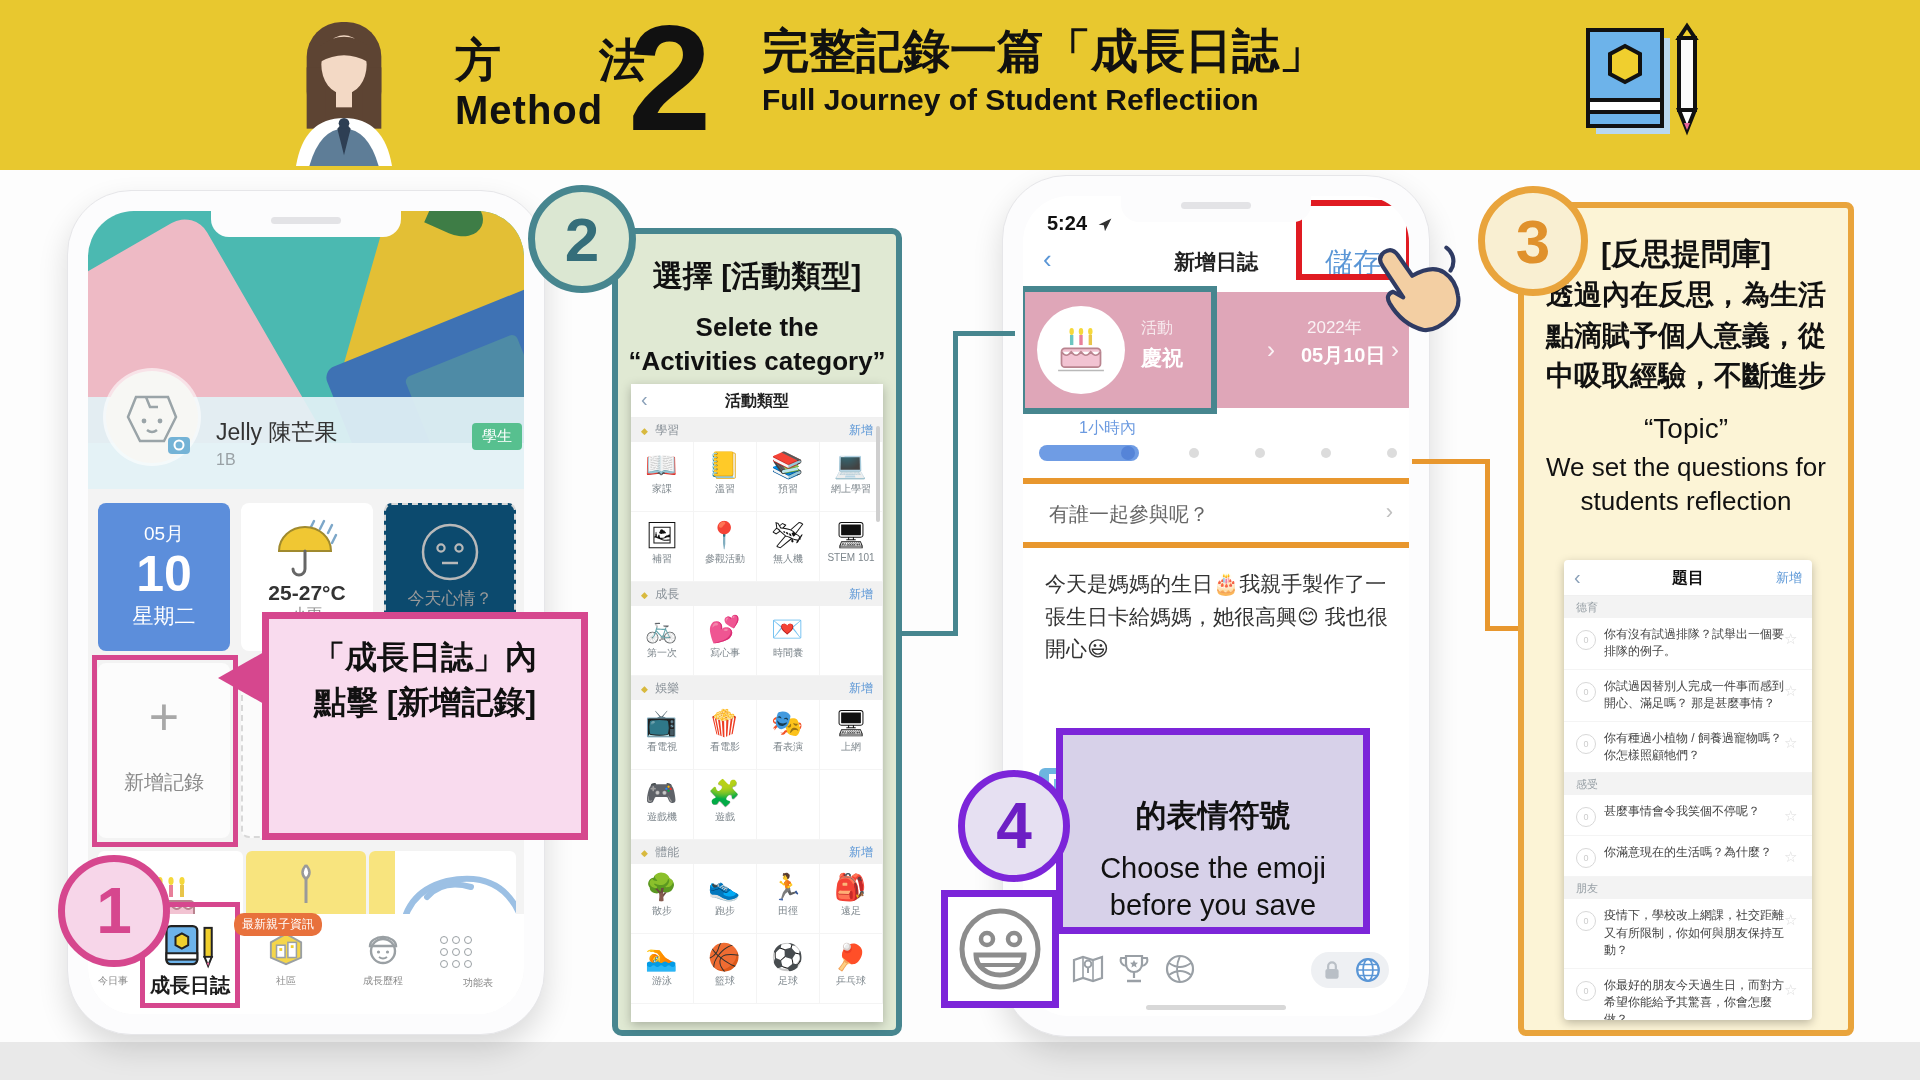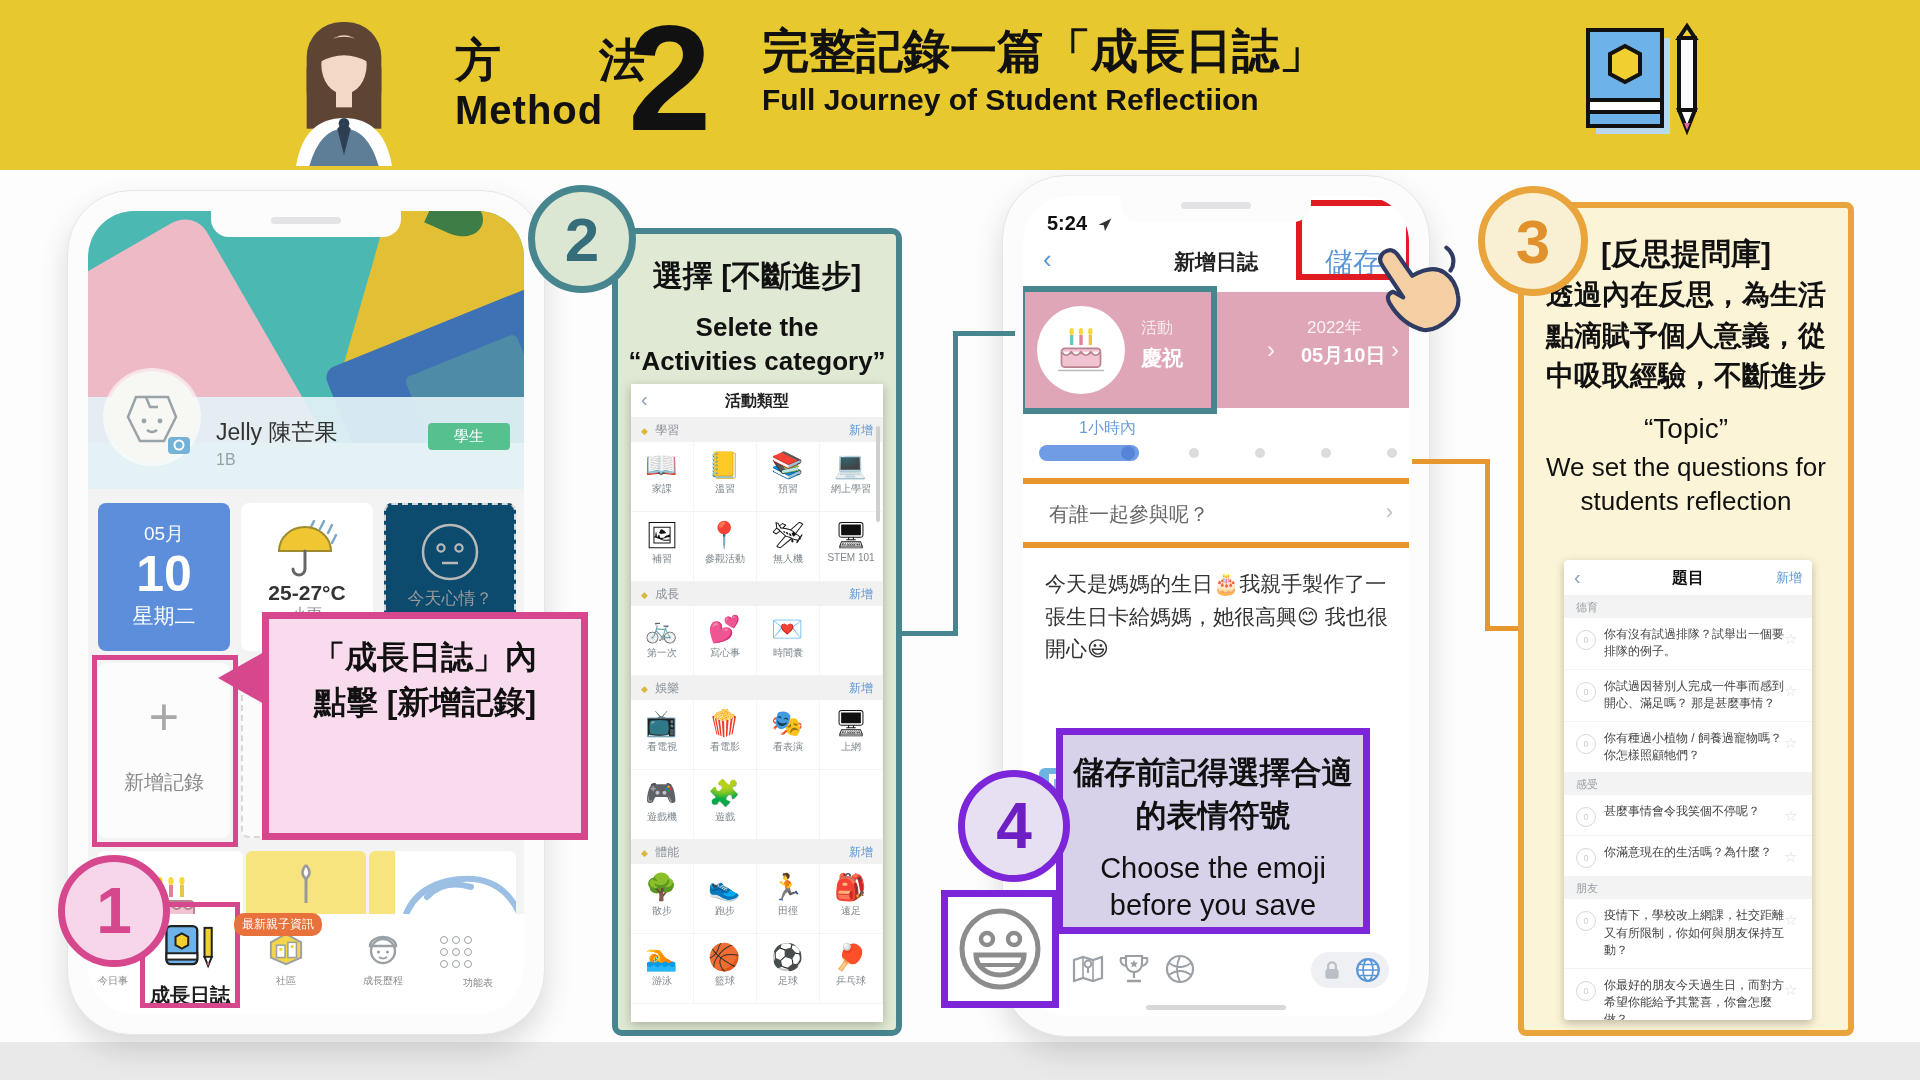--- a/index.html
+++ b/index.html
@@ -35,21 +35,21 @@
   .notch .spk{position:absolute;left:50%;top:7px;transform:translateX(-50%);width:70px;height:7px;border-radius:4px;background:#e3e3e6;}
 
   
   .p1-cover{position:absolute;left:0;top:0;width:100%;height:232px;background:#4bb9b1;overflow:hidden;}
   .p1-cover .sh{position:absolute;border-radius:26px;}
   .p1-band{position:absolute;left:0;top:186px;width:100%;height:92px;background:rgba(226,241,245,.93);}
   .p1-avatar{position:absolute;left:18px;top:160px;width:92px;height:92px;border-radius:50%;background:#f7f7f4;z-index:4;
     box-shadow:0 0 0 3px rgba(255,255,255,.6);}
   .p1-name{position:absolute;left:128px;top:206px;font-size:23px;color:#333;z-index:4;}
   .p1-class{position:absolute;left:128px;top:240px;font-size:16px;color:#99a1a5;z-index:4;}
-  .p1-badge{position:absolute;right:14px;top:212px;background:#57c08f;color:#fff;font-size:15px;padding:4px 26px;border-radius:4px;z-index:4;}
+  .p1-badge{position:absolute;right:2px;top:212px;background:#57c08f;color:#fff;font-size:15px;padding:4px 10px;border-radius:4px;z-index:4;}
   .tile{position:absolute;border-radius:8px;text-align:center;}
   .t-date{left:10px;top:292px;width:132px;height:148px;background:#5c8edb;color:#fff;}
   .t-date .m{font-size:19px;margin-top:18px;}
   .t-date .d{font-size:50px;font-weight:bold;line-height:1.1;}
   .t-date .w{font-size:21px;}
   .t-weather{left:153px;top:292px;width:132px;height:148px;background:#fff;}
   .t-weather .temp{font-size:21px;font-weight:bold;color:#333;margin-top:2px;}
   .t-weather .desc{font-size:15px;color:#888;}
   .t-mood{left:296px;top:292px;width:132px;height:148px;background:#0c4a6e;border:2px dashed #d8d8d8;}
   .t-mood .lbl{font-size:17px;color:#999;margin-top:4px;}
@@ -61,21 +61,21 @@
   .p1-card{position:absolute;border-radius:6px;}
   .c1{left:10px;top:640px;width:145px;height:168px;background:#fff;text-align:center;}
   .c1 .lbl{font-size:18px;color:#777;margin-top:8px;}
   .c2{left:158px;top:640px;width:120px;height:168px;background:#f8e47e;}
   .c3{left:281px;top:640px;width:147px;height:168px;background:#fff;overflow:hidden;}
   .p1-commbadge{position:absolute;left:146px;top:702px;background:#e8713c;color:#fff;font-size:12px;
     padding:3px 8px;border-radius:10px;white-space:nowrap;z-index:6;}
   .p1-nav{position:absolute;left:0;bottom:0;width:100%;height:100px;background:#fff;z-index:5;}
   .nav-item{position:absolute;text-align:center;color:#8a8a8a;}
   .nav-item .lbl{font-size:10px;margin-top:8px;}
-  .nav-journal .lbl{font-size:20px;color:#1c1c1c;font-weight:bold;margin-top:12px;}
+  .nav-journal .lbl{font-size:20px;color:#1c1c1c;font-weight:bold;margin-top:2px;}
   .dots9{display:grid;grid-template-columns:repeat(3,8px);grid-gap:4px;margin:6px auto 0;}
   .dots9 i{width:8px;height:8px;border:1.6px solid #9aa0a4;border-radius:50%;}
   .hl-pink{position:absolute;border:5px solid #d6478e;z-index:12;}
 
   
   .co1{left:262px;top:612px;width:326px;height:228px;background:#f9dbee;border:7px solid #d6478e;}
   .co1 .zh{font-size:32px;font-weight:bold;line-height:1.4;margin-top:16px;}
   .co1 .en{font-size:30px;line-height:1.35;margin-top:16px;}
   .arrow1{position:absolute;left:218px;top:652px;width:0;height:0;z-index:7;
     border-top:26px solid transparent;border-bottom:26px solid transparent;border-right:46px solid #d6478e;}
@@ -403,21 +403,21 @@
   <div class="callout co1">
     <div class="zh">
       <span>「成長日誌」內</span><br>
       <span>點擊 [新增記錄]</span>
     </div>
   </div>
 
   <div class="step-circle" style="left:528px;top:185px;width:108px;height:108px;background:#dbe7d2;border:7px solid #47868f;color:#356e7a;font-size:62px;">2</div>
 
   <div class="panel2">
-    <div class="title">選擇 [不斷進步]</div>
+    <div class="title">選擇 [活動類型]</div>
     <div class="en">
       <span>Selete the</span><br>
       <span>“Activities category”</span>
     </div>
 
     <div class="shot shot2">
       <div class="shot-hd">
         <span class="back">‹</span>
         <div class="ttl">活動類型</div>
       </div>
@@ -715,21 +715,21 @@
           <path d="M34,96 q-14,-16 -12,-40 q1,-9 9,-7 l5,10 l1,-36 q0,-10 9,-10 q9,0 9,10 l0,24 q22,2 27,15 q5,13 -2,26 q-5,11 -18,13 q-19,3 -28,-5 z" fill="#f3cfa3" stroke="#2f3b63" stroke-width="4" stroke-linejoin="round"></path>
         </g>
         <path d="M84,18 a16,16 0 0 1 4,22" fill="none" stroke="#2f3b63" stroke-width="4" stroke-linecap="round"></path>
       </svg>
     </div>
   </div>
 
   <div class="step-circle" style="left:958px;top:770px;width:112px;height:112px;background:#e6e0f2;border:7px solid #7c25d9;color:#6d1fc4;font-size:64px;">4</div>
   <div class="callout co4">
     <div class="zh">
-      <span>儲存前記得選擇合適</span><br>
+      <br>
       <span>的表情符號</span>
     </div>
     <div class="en">
       <span>Choose the emoji</span><br>
       <span>before you save</span>
     </div>
   </div>
   <div class="emojibox">
     <svg viewBox="0 0 104 104" width="104" height="104">
       <circle cx="52" cy="52" r="38" fill="none" stroke="#8c8c8c" stroke-width="5"></circle>

